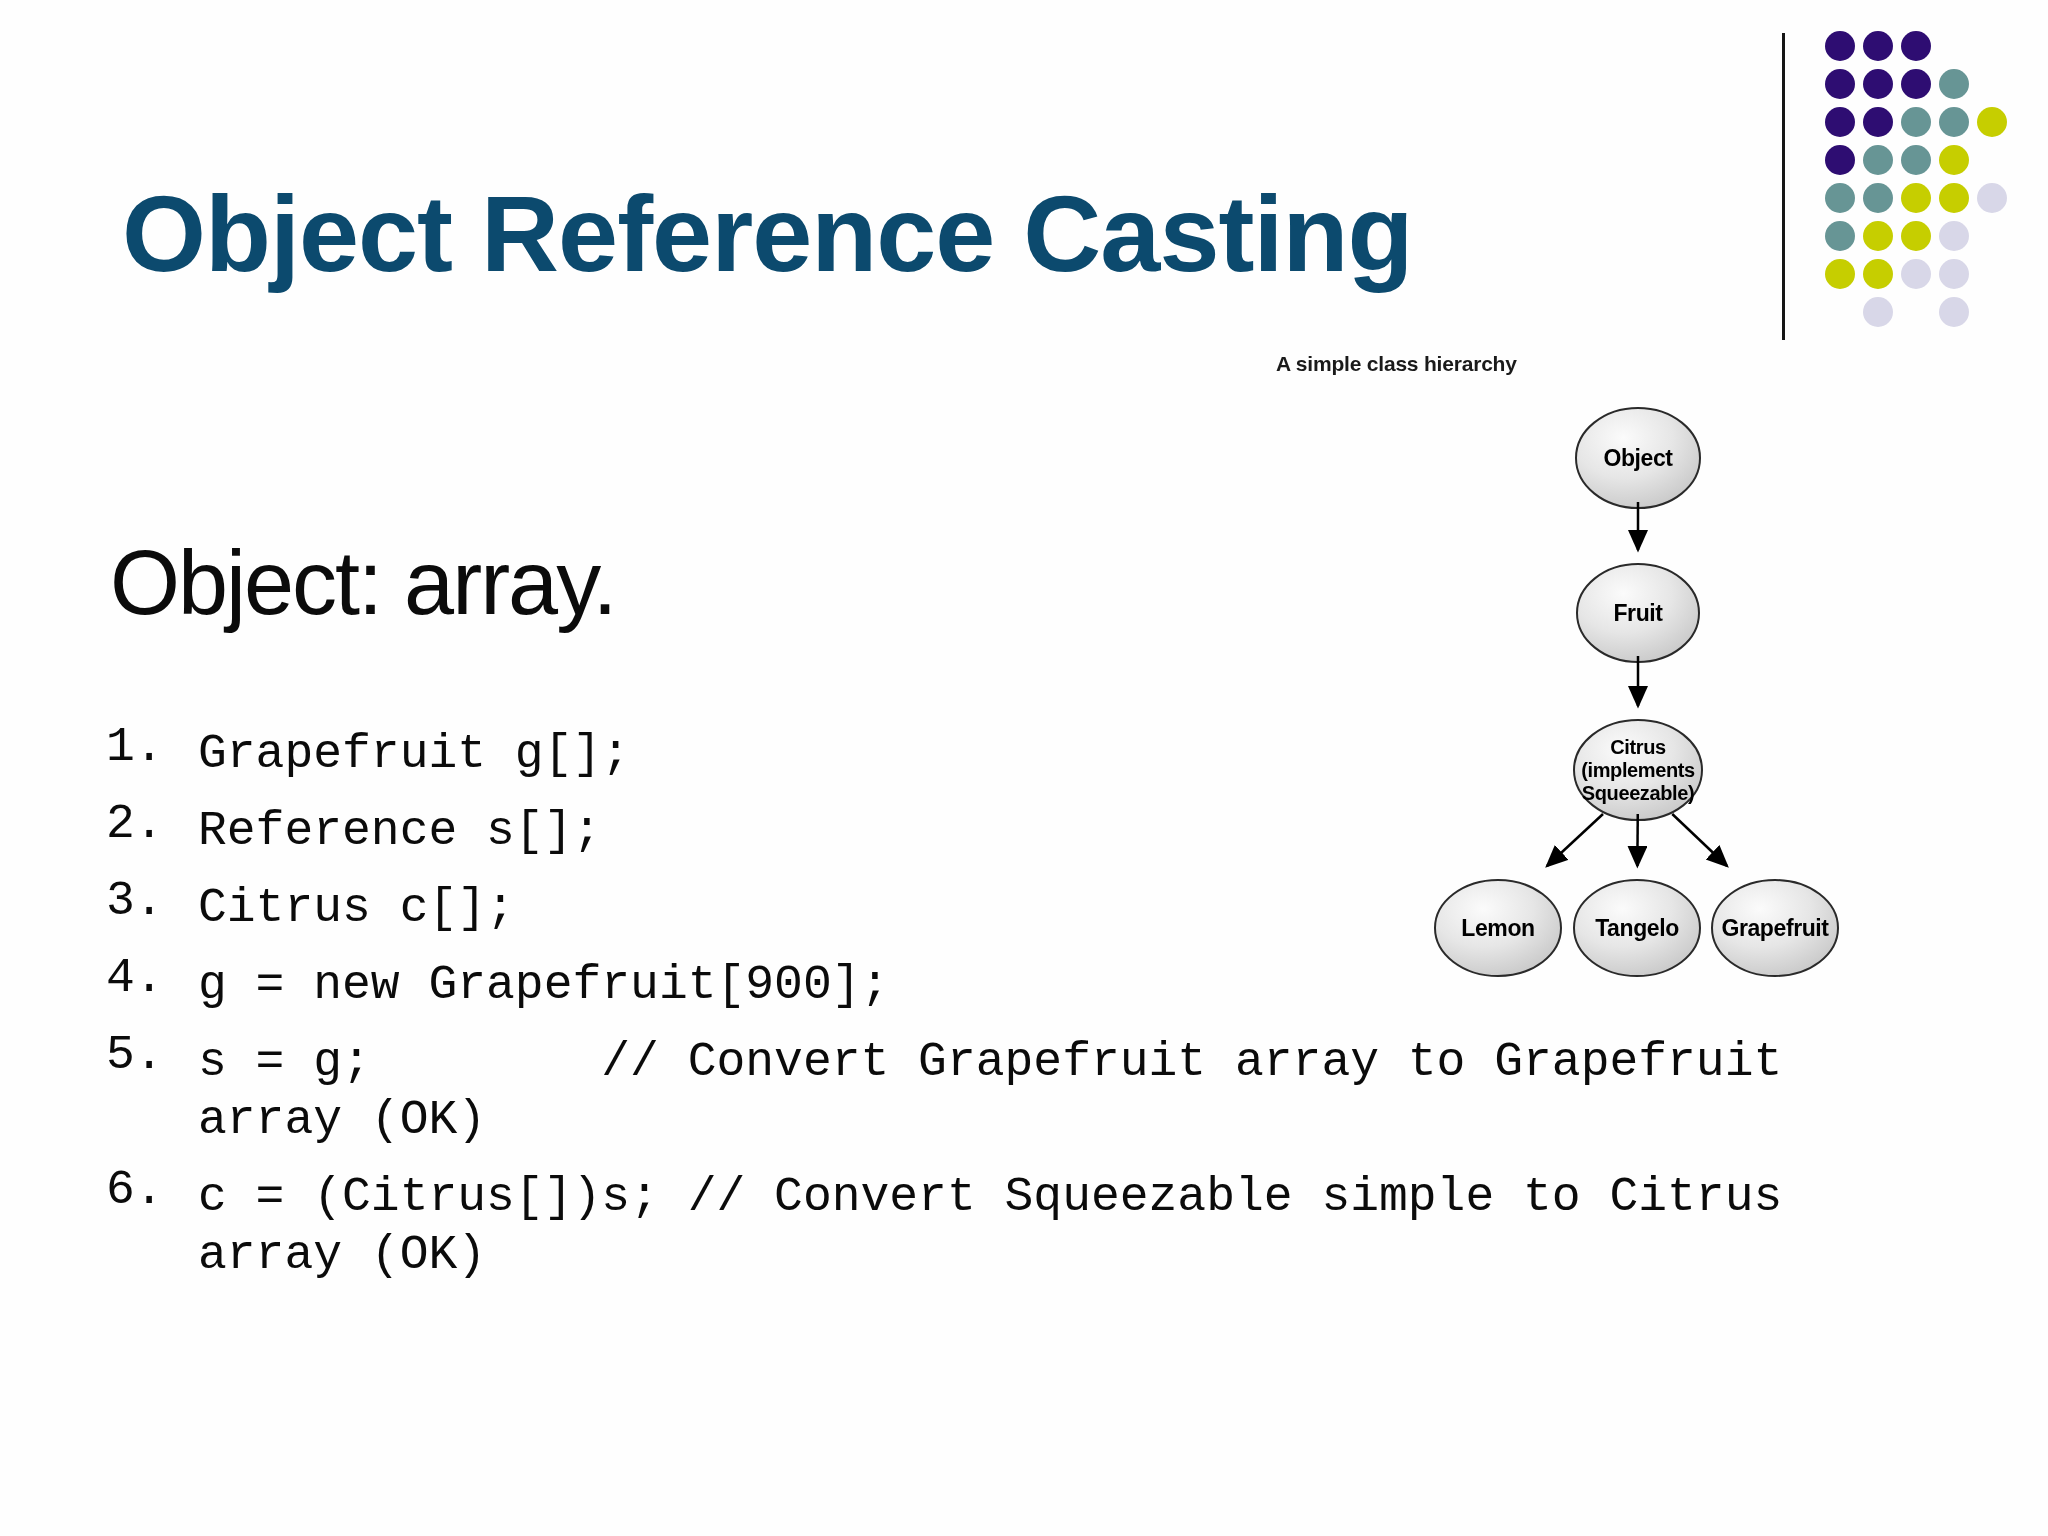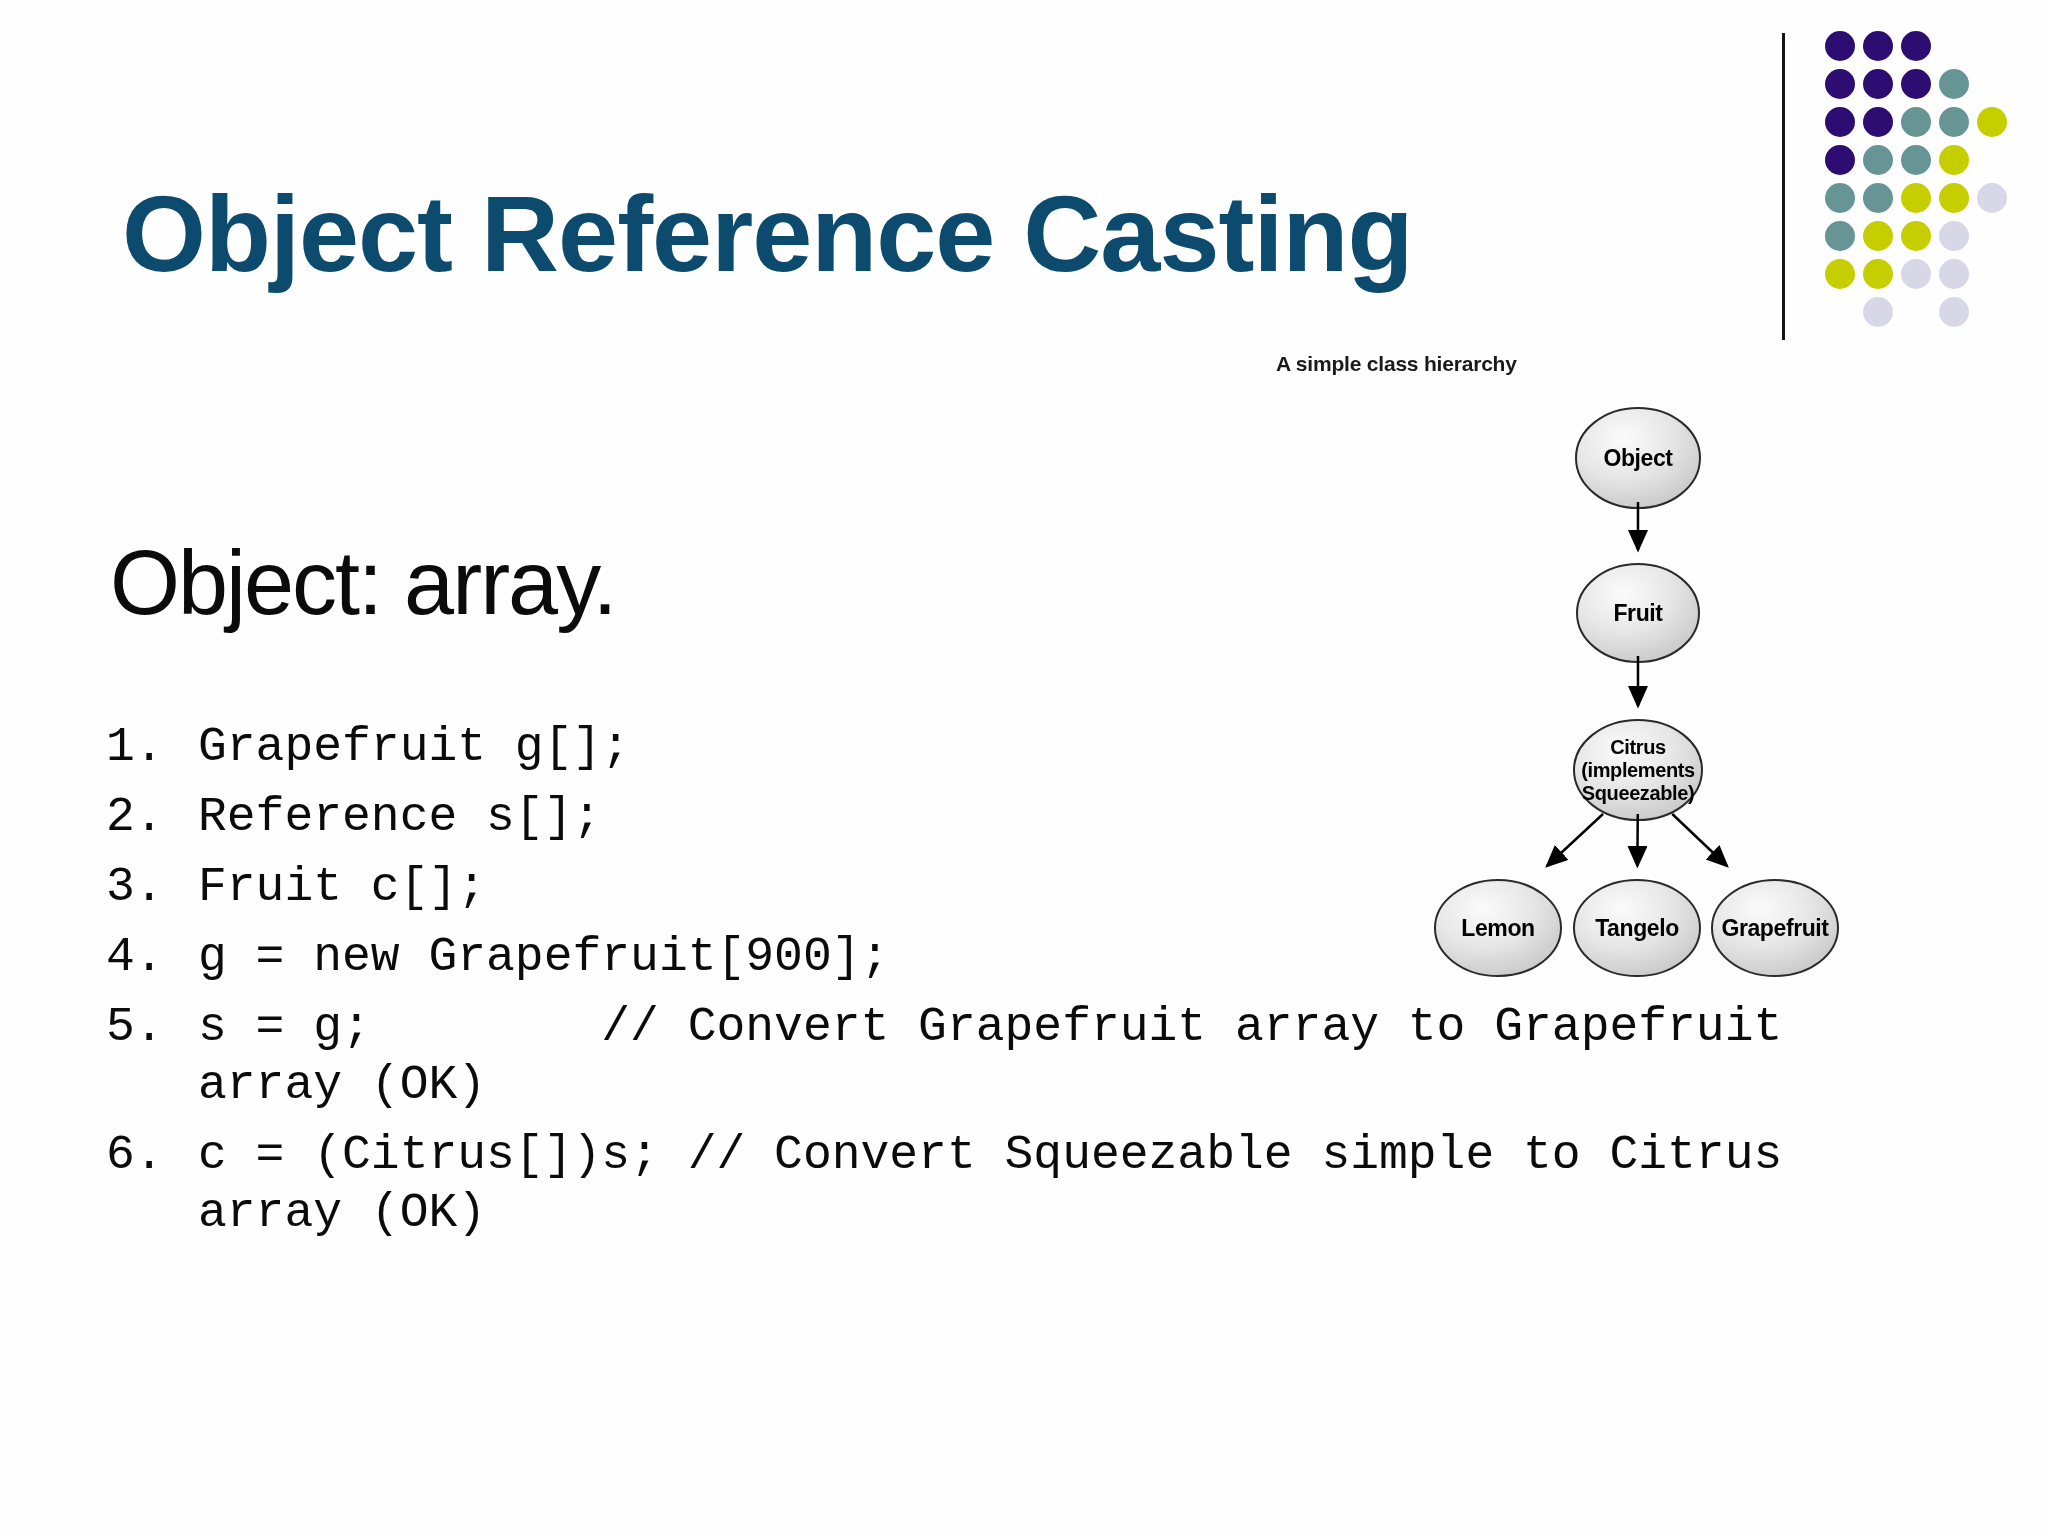--- a/index.html
+++ b/index.html
@@ -39,21 +39,21 @@
     position:absolute;left:106px;top:718px;width:1700px;
     font-family:"Liberation Mono","DejaVu Sans Mono",monospace;
     font-size:48px;line-height:58px;color:#0b0b0b;
   }
   .code-item{
     display:grid;
     grid-template-columns:92px auto;
     margin-bottom:12px;
   }
   .code-num{white-space:pre;}
-  .code-text{white-space:pre-wrap;}
+  .code-text{white-space:pre-wrap;margin-top:7px;}
   
   .figure-caption{
     position:absolute;left:1276px;top:352px;
     font-size:21px;font-weight:700;letter-spacing:-0.2px;
     color:#1a1a1a;white-space:nowrap;
   }
   .hierarchy-svg{
     position:absolute;left:1380px;top:390px;
   }
   .hierarchy-svg text{
@@ -112,21 +112,21 @@
       <div class="code-item">
         <span class="code-num">1.</span>
         <span class="code-text">Grapefruit g[];</span>
       </div>
       <div class="code-item">
         <span class="code-num">2.</span>
         <span class="code-text">Reference s[];</span>
       </div>
       <div class="code-item">
         <span class="code-num">3.</span>
-        <span class="code-text">Fruit c[];</span>
+        <span class="code-text">Citrus c[];</span>
       </div>
       <div class="code-item">
         <span class="code-num">4.</span>
         <span class="code-text">g = new Grapefruit[900];</span>
       </div>
       <div class="code-item">
         <span class="code-num">5.</span>
         <span class="code-text">s = g;        // Convert Grapefruit array to Grapefruit
 array (OK)</span>
       </div>

